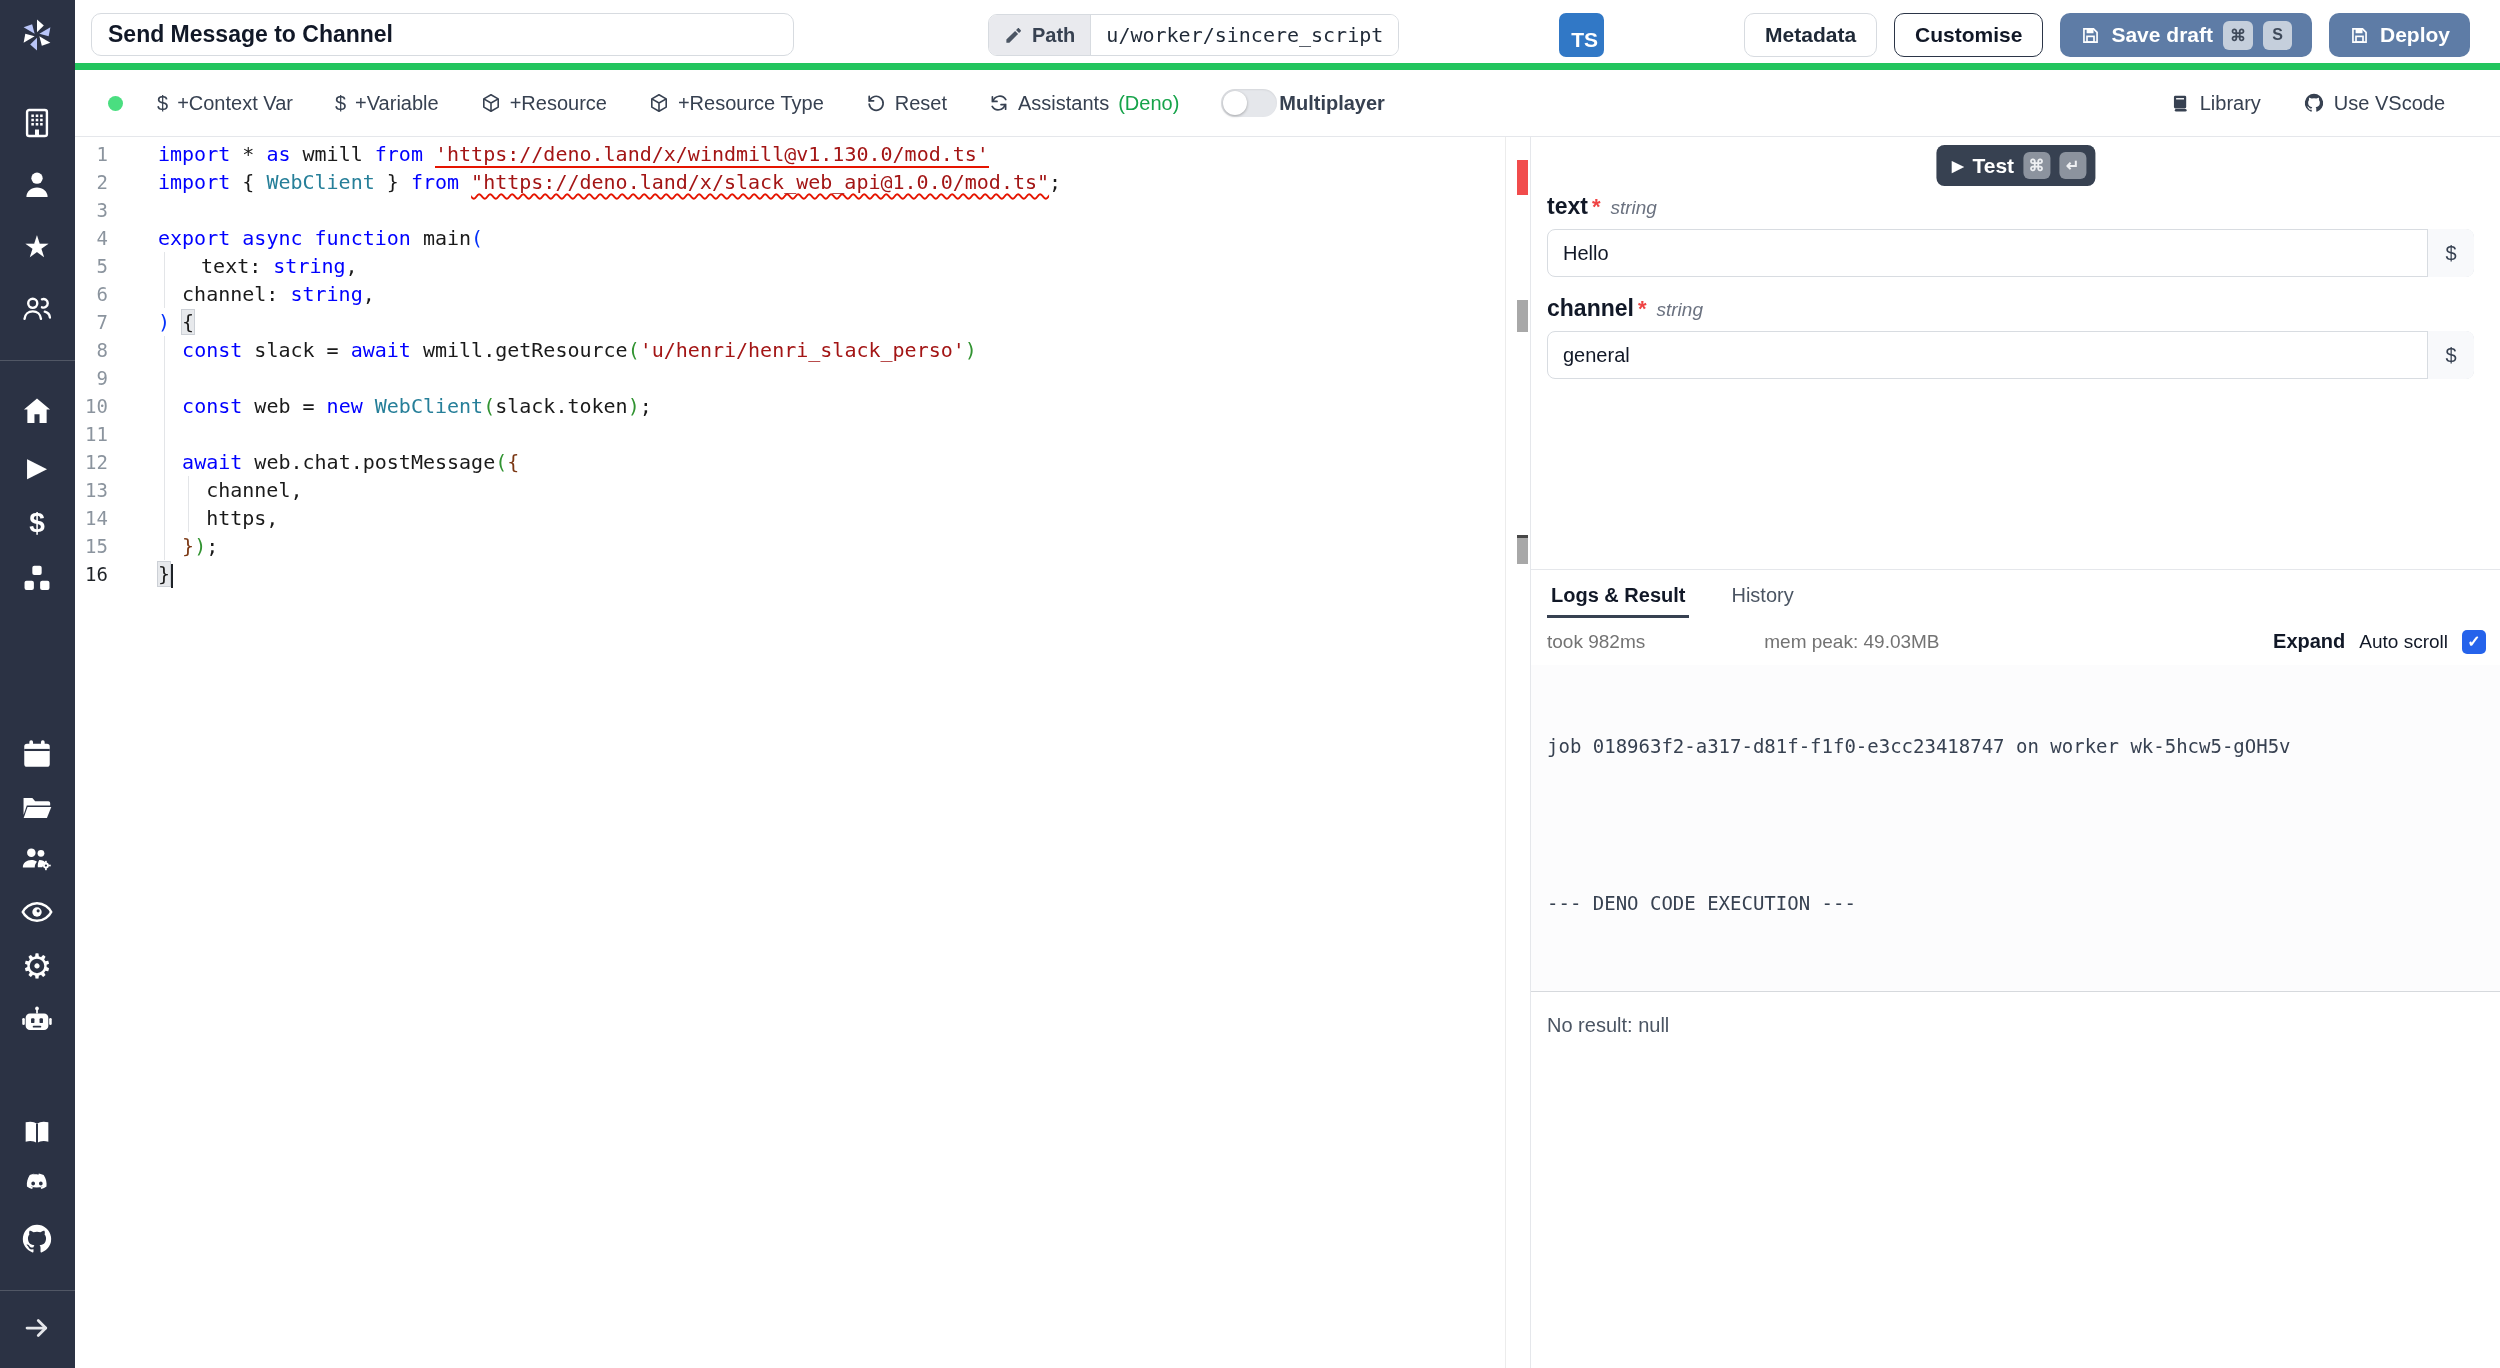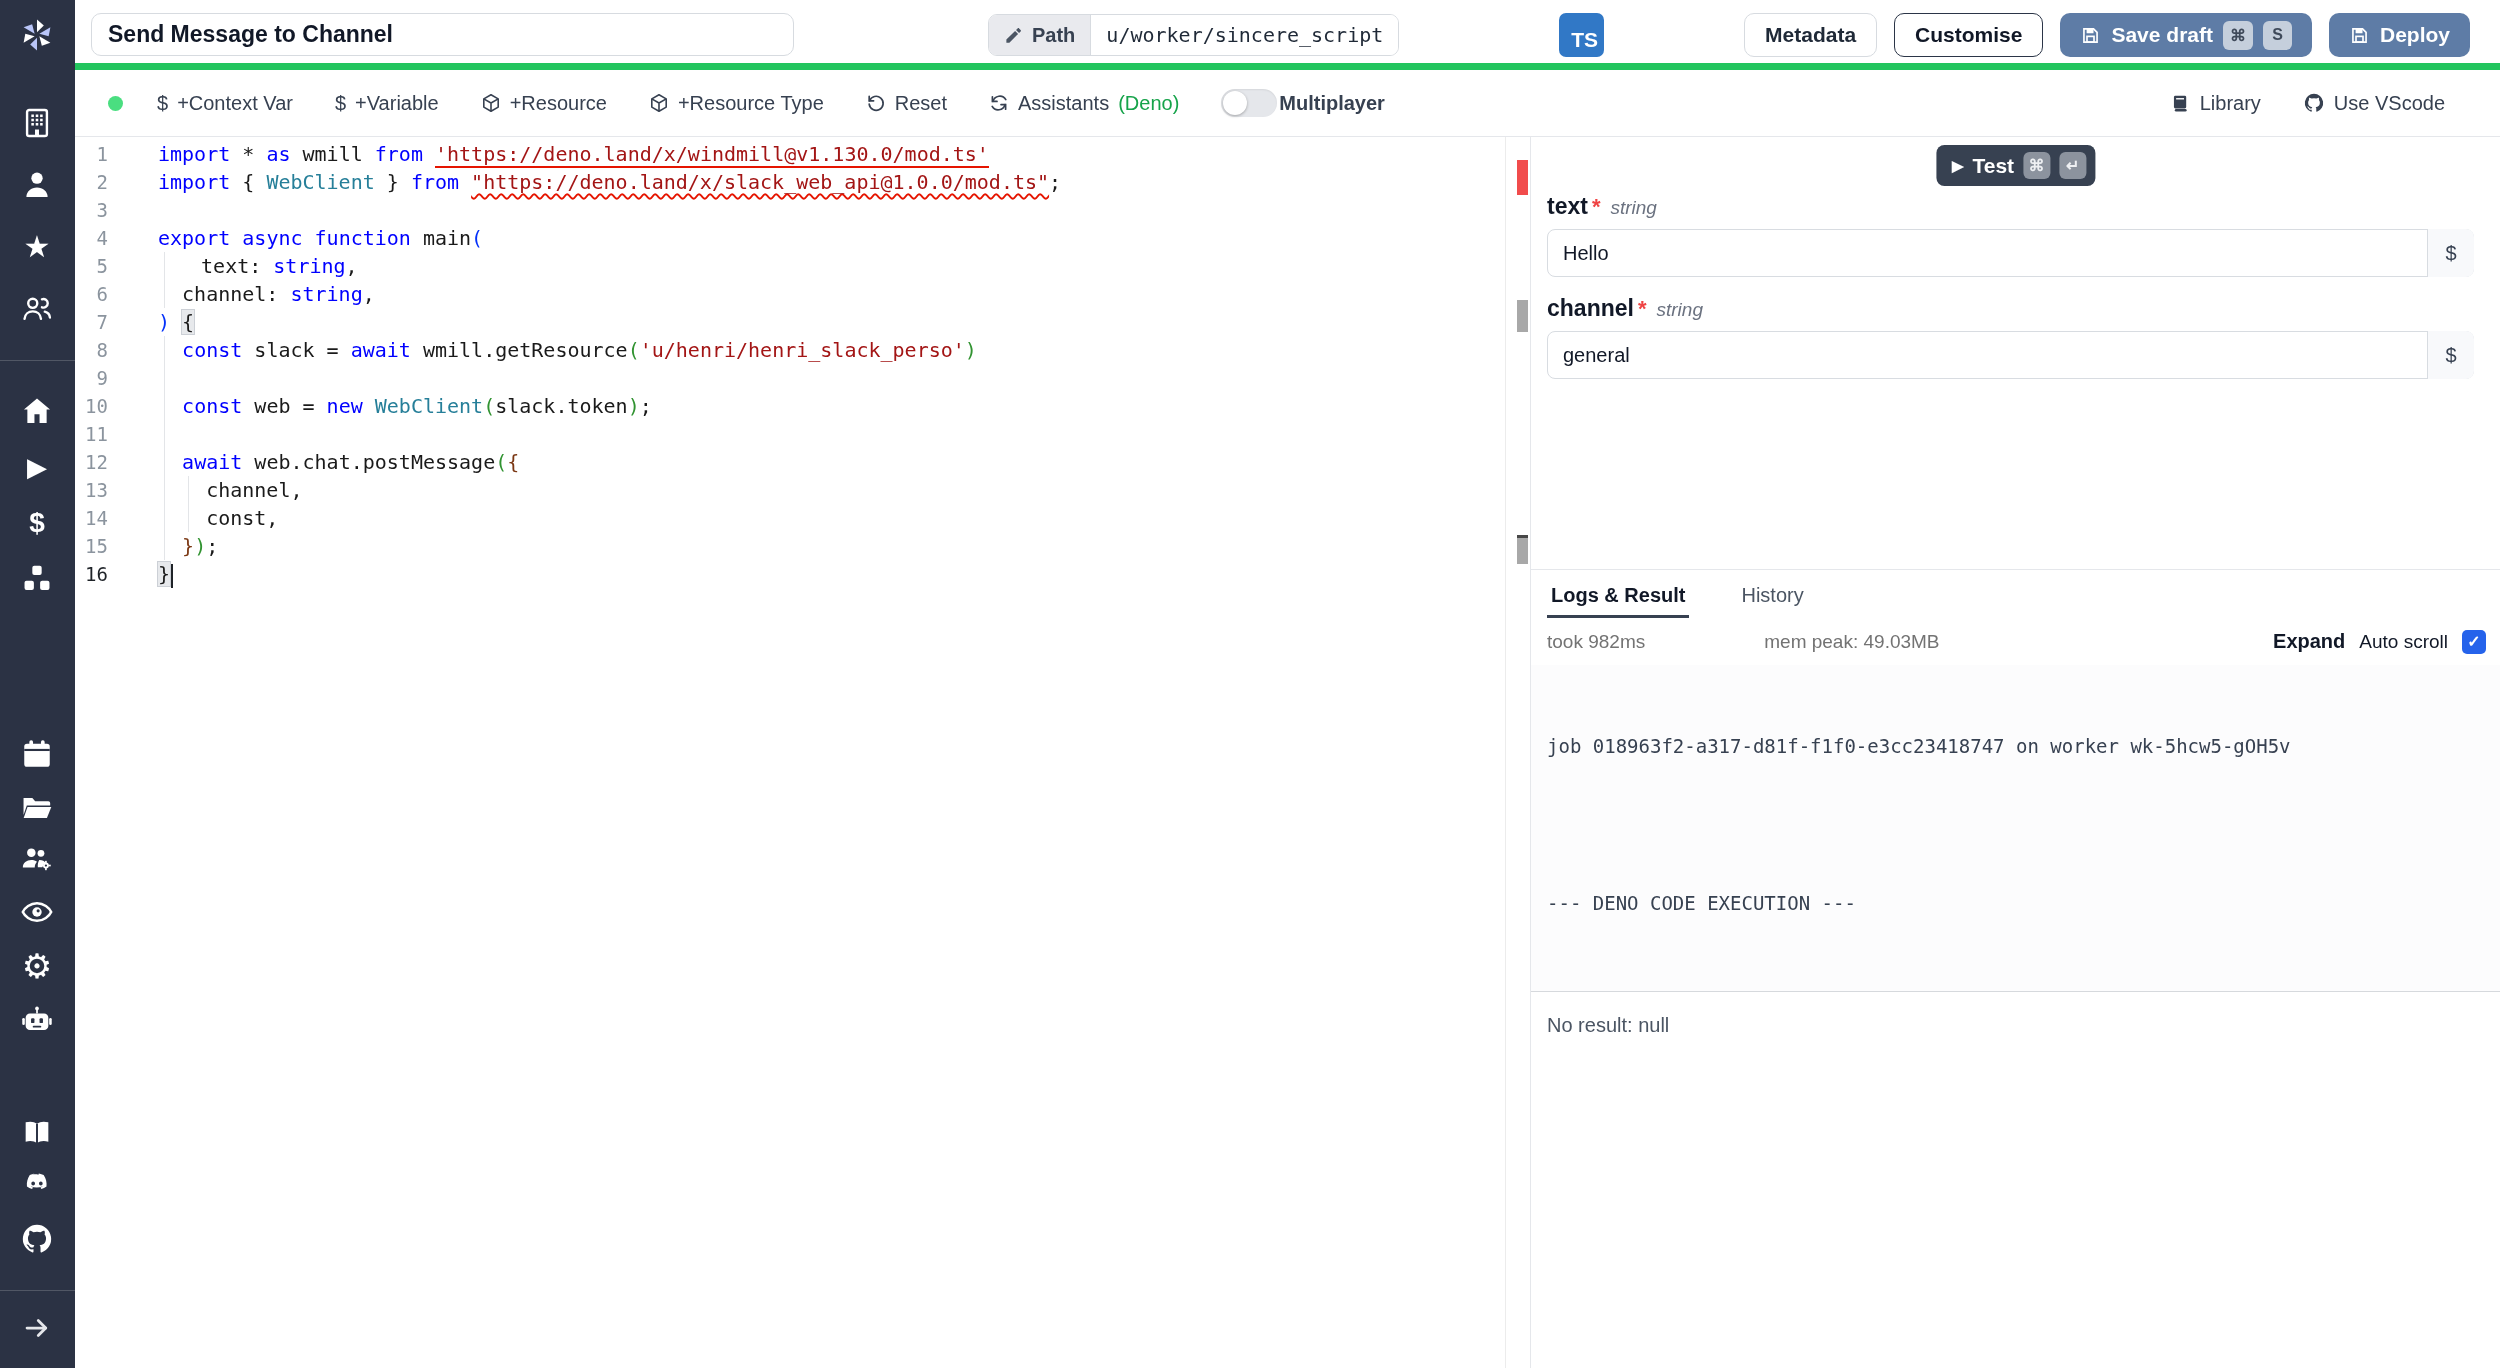--- a/index.html
+++ b/index.html
@@ -63,21 +63,21 @@
   .play{font-size:15px;line-height:1}
   .field{position:absolute;left:16px;right:26px}
   .f-label{display:flex;align-items:baseline;gap:10px}
   .f-name{font-size:23px;font-weight:700;color:#111827}
   .f-req{color:#ef4444;font-weight:700;font-size:22px;margin-left:-6px}
   .f-type{font-size:19px;font-style:italic;color:#6b7280}
   .f-inputwrap{position:relative;margin-top:9px;height:48px}
   .f-input{width:100%;height:48px;border:1px solid #d8dce1;border-radius:8px;padding:0 62px 0 15px;font-size:20px;color:#111827;font-family:"Liberation Sans",sans-serif;outline:none;background:#fff}
   .f-suffix{position:absolute;right:0;top:0;width:47px;height:48px;border-left:1px solid #d8dce1;background:#f8f9fb;border-radius:0 8px 8px 0;display:flex;align-items:center;justify-content:center;font-size:20px;color:#374151;cursor:pointer}
 
-  #rp-tabs{position:absolute;top:433px;left:0;width:100%;height:48px;display:flex;align-items:flex-end;padding-left:16px;gap:48px}
+  #rp-tabs{position:absolute;top:433px;left:0;width:100%;height:48px;display:flex;align-items:flex-end;padding-left:16px;gap:38px}
   .tab{font-size:20px;padding:0 4px 11px 4px;cursor:pointer;color:#4b5563}
   .tab-active{font-weight:600;color:#111827;border-bottom:3px solid #374151;padding-bottom:8px}
   #rp-meta{position:absolute;top:481px;left:0;width:100%;height:47px;display:flex;align-items:center;padding:0 14px 0 16px;gap:14px}
   .meta-dim{font-size:19px;color:#737373}
   .meta-mem{margin-left:105px}
   .meta-spacer{flex:1}
   .meta-expand{font-size:20px;font-weight:700;color:#111827;cursor:pointer}
   .meta-auto{font-size:19px;color:#111827}
   #auto-check{width:24px;height:24px;border-radius:5px;background:#2563eb;color:#fff;display:flex;align-items:center;justify-content:center;font-size:16px;font-weight:700;cursor:pointer}
   #rp-logs{position:absolute;top:528px;left:0;width:100%;height:327px;background:#fcfcfd;border-bottom:1px solid #d6d9dd;padding:26px 16px 0 16px;font-family:"DejaVu Sans Mono",monospace;font-size:19px;color:#374151;white-space:pre}
@@ -379,21 +379,21 @@
         <div class="cl" style="top: 227px;"></div>
         <div class="ln" style="top: 255px;">10</div>
         <div class="cl" style="top: 255px;"><span class="d">  </span><span class="k">const</span><span class="d"> web = </span><span class="k">new</span><span class="d"> </span><span class="t">WebClient</span><span class="p2">(</span><span class="d">slack.token</span><span class="p2">)</span><span class="d">;</span></div>
         <div class="ln" style="top: 283px;">11</div>
         <div class="cl" style="top: 283px;"></div>
         <div class="ln" style="top: 311px;">12</div>
         <div class="cl" style="top: 311px;"><span class="d">  </span><span class="k">await</span><span class="d"> web.chat.postMessage</span><span class="p2">(</span><span class="p3">{</span></div>
         <div class="ln" style="top: 339px;">13</div>
         <div class="cl" style="top: 339px;"><span class="d">    channel,</span></div>
         <div class="ln" style="top: 367px;">14</div>
-        <div class="cl" style="top: 367px;"><span class="d">    const,</span></div>
+        <div class="cl" style="top: 367px;"><span class="d">    https,</span></div>
         <div class="ln" style="top: 395px;">15</div>
         <div class="cl" style="top: 395px;"><span class="d">  </span><span class="p3">}</span><span class="p2">)</span><span class="d">;</span></div>
         <div class="ln ln-active" style="top: 423px;">16</div>
         <div class="cl" style="top: 423px;"><span class="bm">}</span><span class="cursor"></span></div>
       </div>
     <div id="ov-ruler">
       <div class="mark" style="top:23px;height:35px;background:#f14c4c"></div>
       <div class="mark" style="top:163px;height:32px;background:#a8a8a8"></div>
       <div class="mark" style="top:398px;height:3px;background:#474747"></div>
       <div class="mark" style="top:401px;height:26px;background:#a8a8a8"></div>

